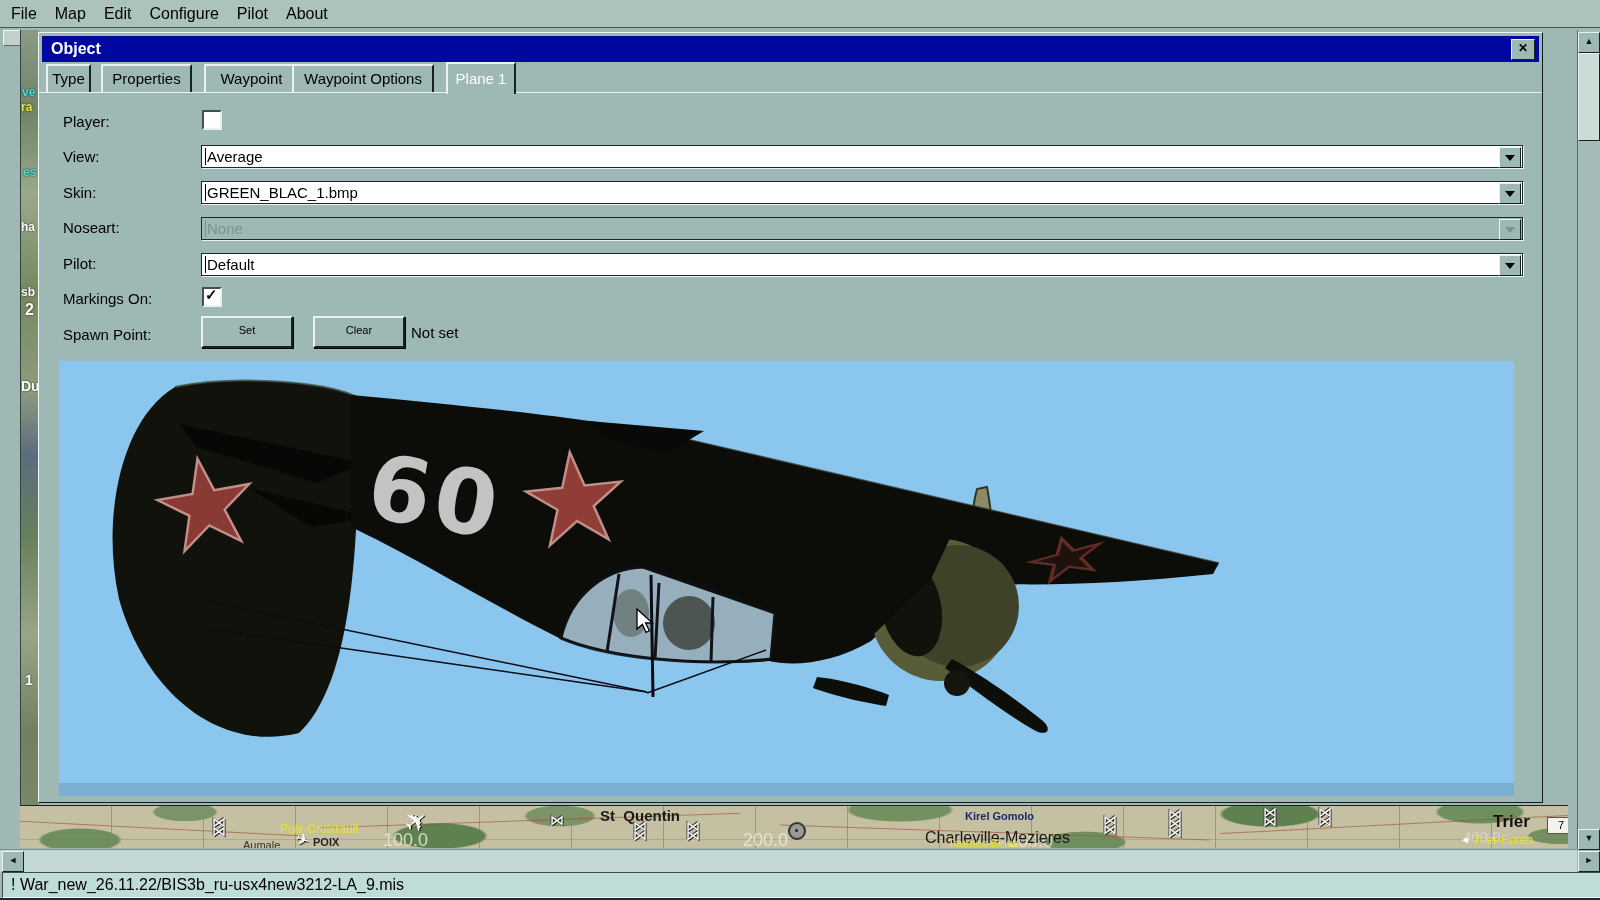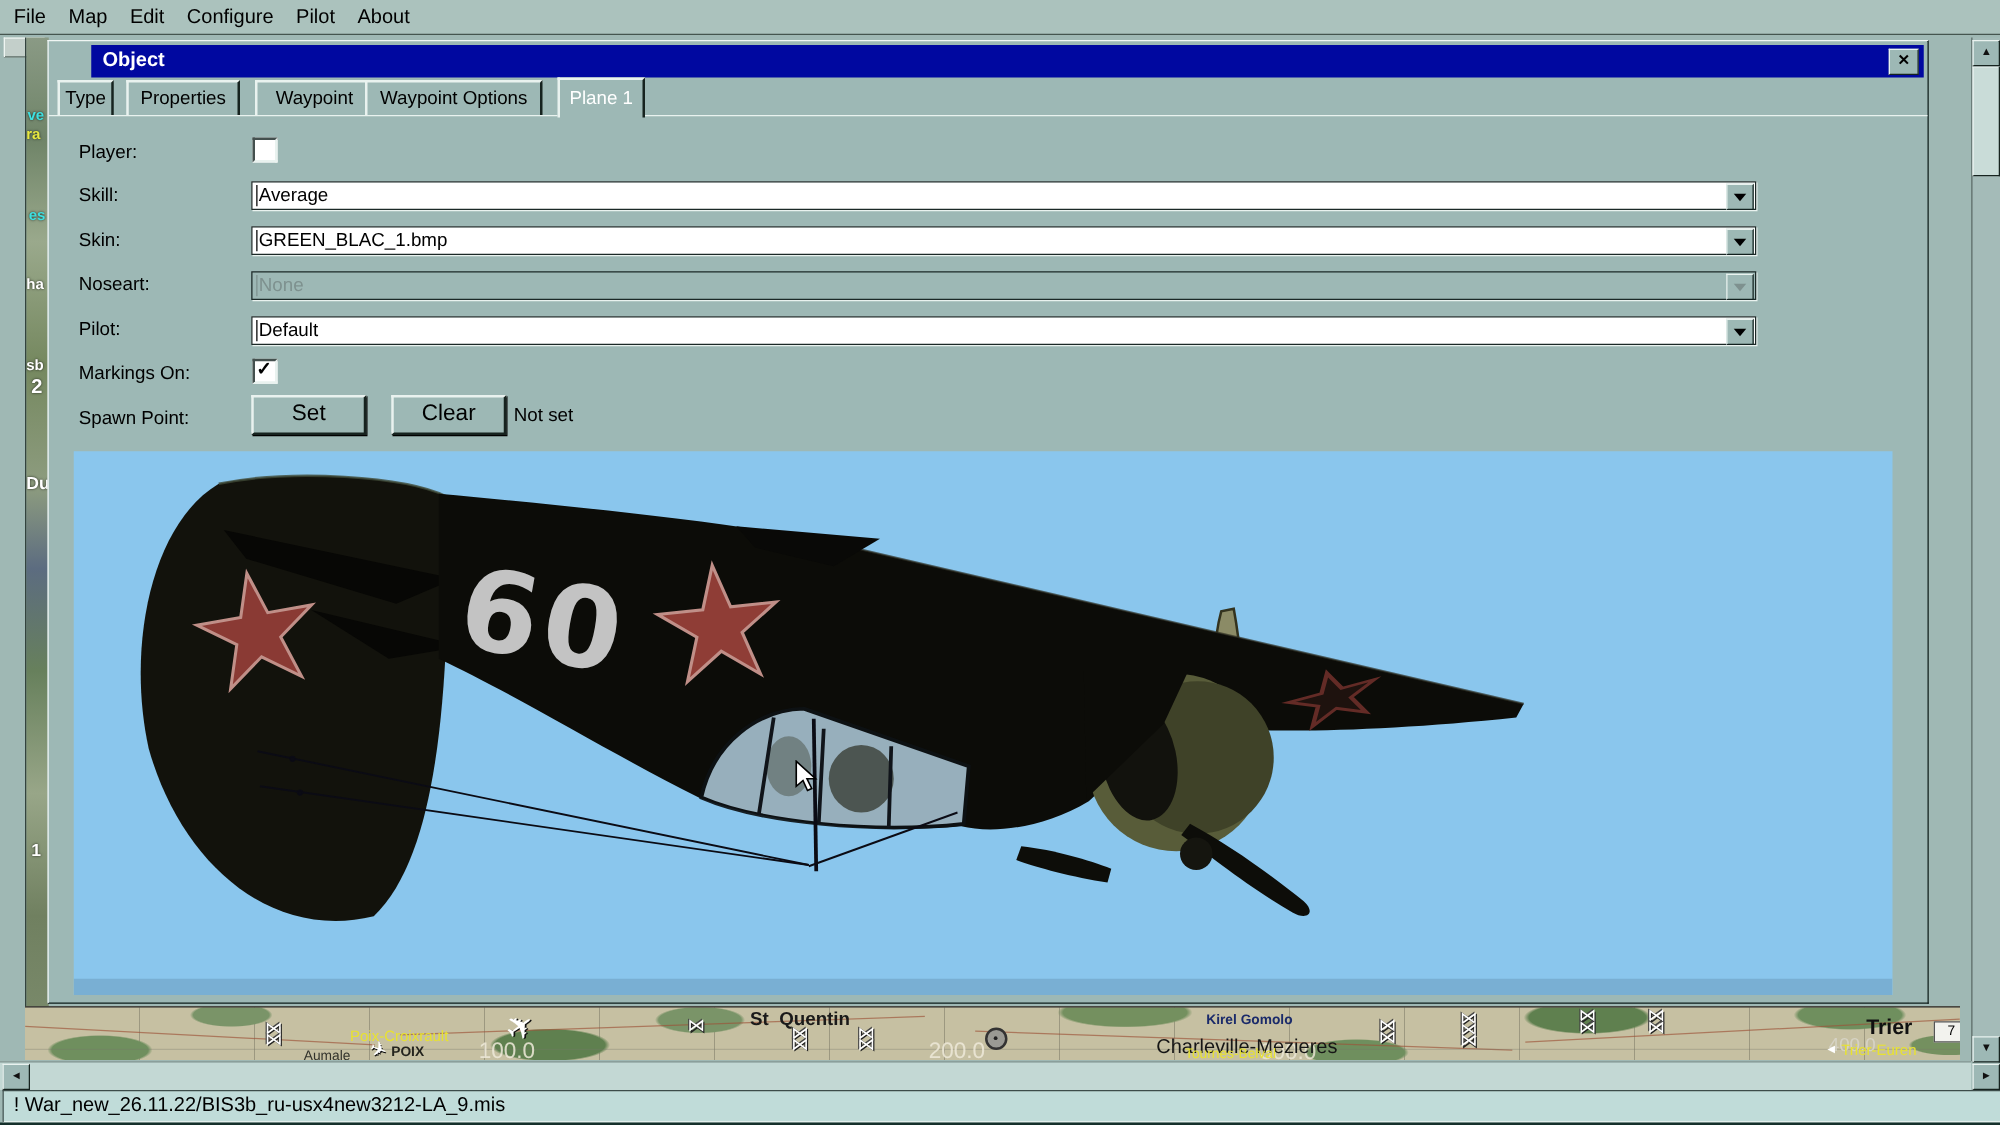--- a/index.html
+++ b/index.html
@@ -57,50 +57,50 @@
   .sb-btn{position:absolute;width:20px;height:19px;font-size:9px;text-align:center;line-height:17px;color:#111;cursor:pointer;}
   #v-thumb{position:absolute;left:1578px;top:53px;width:20px;height:86px;background:#c9dcd8;}
   #statusbar{position:absolute;left:2px;top:872px;width:1592px;height:24px;background:#c0dcd9;
     font-size:16px;line-height:23px;padding-left:8px;}
   #bottom-edge{position:absolute;left:0;top:898px;width:1600px;height:2px;background:#15302c;}
 
   
   #dialog{position:absolute;left:38px;top:32px;width:1505px;height:771px;background:#9db8b5;
     border-top:1px solid #f0f6f4;border-left:1px solid #f0f6f4;
     border-right:1px solid #0e1c1a;border-bottom:1px solid #0e1c1a;box-sizing:border-box;}
-  #titlebar{position:absolute;left:3px;top:3px;right:3px;height:26px;background:#0008a0;margin-left:31px;}
+  #titlebar{position:absolute;left:3px;top:3px;right:3px;height:26px;background:#0008a0;}
   #title-text{position:absolute;left:9px;top:0;color:#fff;font-weight:bold;font-size:16px;line-height:26px;}
   #close-btn{position:absolute;right:4px;top:3px;width:22px;height:19px;text-align:center;
     font-size:12px;font-weight:bold;line-height:17px;cursor:pointer;}
   .tab{position:absolute;top:31px;height:28px;background:#9db8b5;box-sizing:border-box;
     border-top:2px solid #e9f2ef;border-left:2px solid #e9f2ef;border-right:2px solid #16231f;
     font-size:15px;line-height:25px;text-align:center;cursor:pointer;z-index:1;}
   .tab.active{top:29px;height:32px;color:#fff;z-index:3;line-height:29px;}
   #tab-underline{position:absolute;left:0;top:59px;width:100%;height:1px;background:#e9f2ef;z-index:2;}
 
   .form-label{position:absolute;left:24px;font-size:15px;}
   .cb{position:absolute;left:163px;width:16px;height:16px;background:#fff;
     border-top:2px solid #44504e;border-left:2px solid #44504e;
     border-bottom:2px solid #e9f2ef;border-right:2px solid #e9f2ef;cursor:pointer;}
   .cb .mark{display:none;}
   .cb.checked .mark{display:block;font-size:15px;font-weight:bold;margin:-3px 0 0 1px;}
 
-  .dd{position:absolute;left:162px;width:1204px;height:23px;background:#fff;box-sizing:border-box;
+  .dd{position:absolute;left:162px;width:1322px;height:23px;background:#fff;box-sizing:border-box;
     border:1px solid #1b2927;box-shadow:1px 1px 0 #e9f2ef;cursor:pointer;}
   .dd-value{position:absolute;left:3px;top:2px;font-size:15px;border-left:1px solid #000;padding-left:1px;}
   .dd-btn{position:absolute;right:1px;top:1px;width:20px;height:19px;background:#9db8b5;
     border-top:1px solid #e9f2ef;border-left:1px solid #e9f2ef;
     border-right:1px solid #11201e;border-bottom:1px solid #11201e;}
   .dd-arrow{position:absolute;left:5px;top:7px;width:0;height:0;
     border-left:5px solid transparent;border-right:5px solid transparent;border-top:6px solid #000;}
   .dd.disabled{background:#9db8b5;}
   .dd.disabled .dd-value{color:#7e918f;border-left:1px solid #7e918f;}
   .dd.disabled .dd-arrow{border-top-color:#7e918f;}
 
-  .push-btn{position:absolute;top:283px;width:88px;height:28px;font-size:18px;text-align:center;
+  .push-btn{position:absolute;top:283px;width:88px;height:28px;font-size:11px;text-align:center;
     line-height:24px;cursor:pointer;box-shadow:1px 1px 0 #000;}
   #spawn-status{position:absolute;left:372px;top:291px;font-size:15px;}
 
   #preview{position:absolute;left:20px;top:328px;width:1455px;height:435px;background:#8ac6ed;overflow:hidden;}
   #cursor{position:absolute;left:636px;top:608px;z-index:50;}
 </style>
 </head>
 <body>
 
 <div id="screen">
@@ -191,21 +191,21 @@
     <div class="tab" style="left:165px;width:95px;">Waypoint</div>
     <div class="tab" style="left:253px;width:142px;">Waypoint Options</div>
     <div class="tab active" style="left:407px;width:70px;">Plane 1</div>
     <div id="tab-underline"></div>
 
     <span class="form-label" style="top:80px;">Player:</span>
     <span class="cb" style="top:77px;">
       
     </span>
 
-    <span class="form-label" style="top:115px;">Skill:</span>
+    <span class="form-label" style="top:115px;">View:</span>
     <div class="dd" style="top:112px;">
       <span class="dd-value">Average</span>
       <div class="dd-btn">
           <div class="dd-arrow"></div>
         </div>
     </div>
 
     <span class="form-label" style="top:151px;">Skin:</span>
     <div class="dd" style="top:148px;">
       <span class="dd-value">GREEN_BLAC_1.bmp</span>

